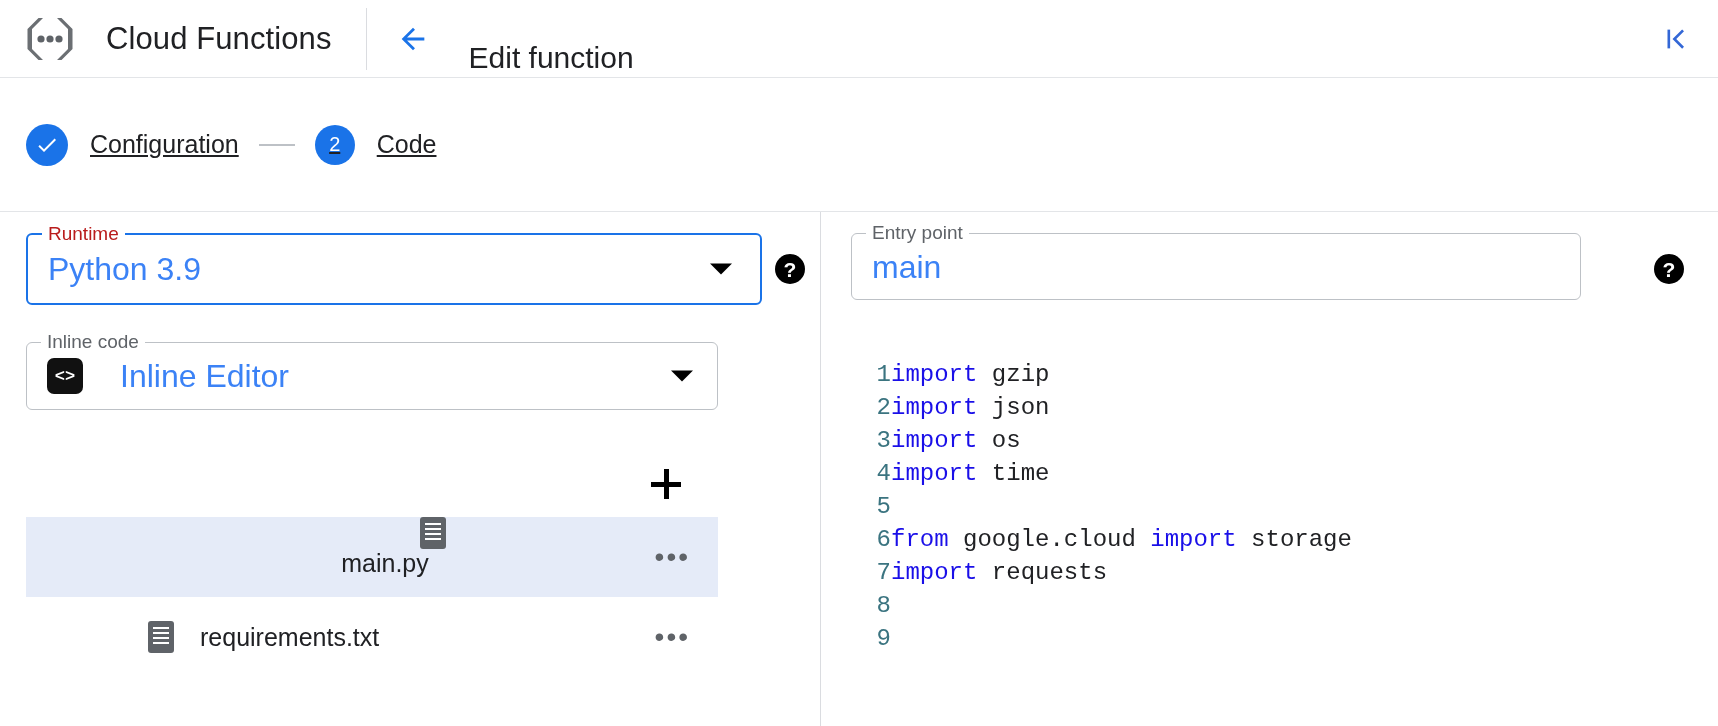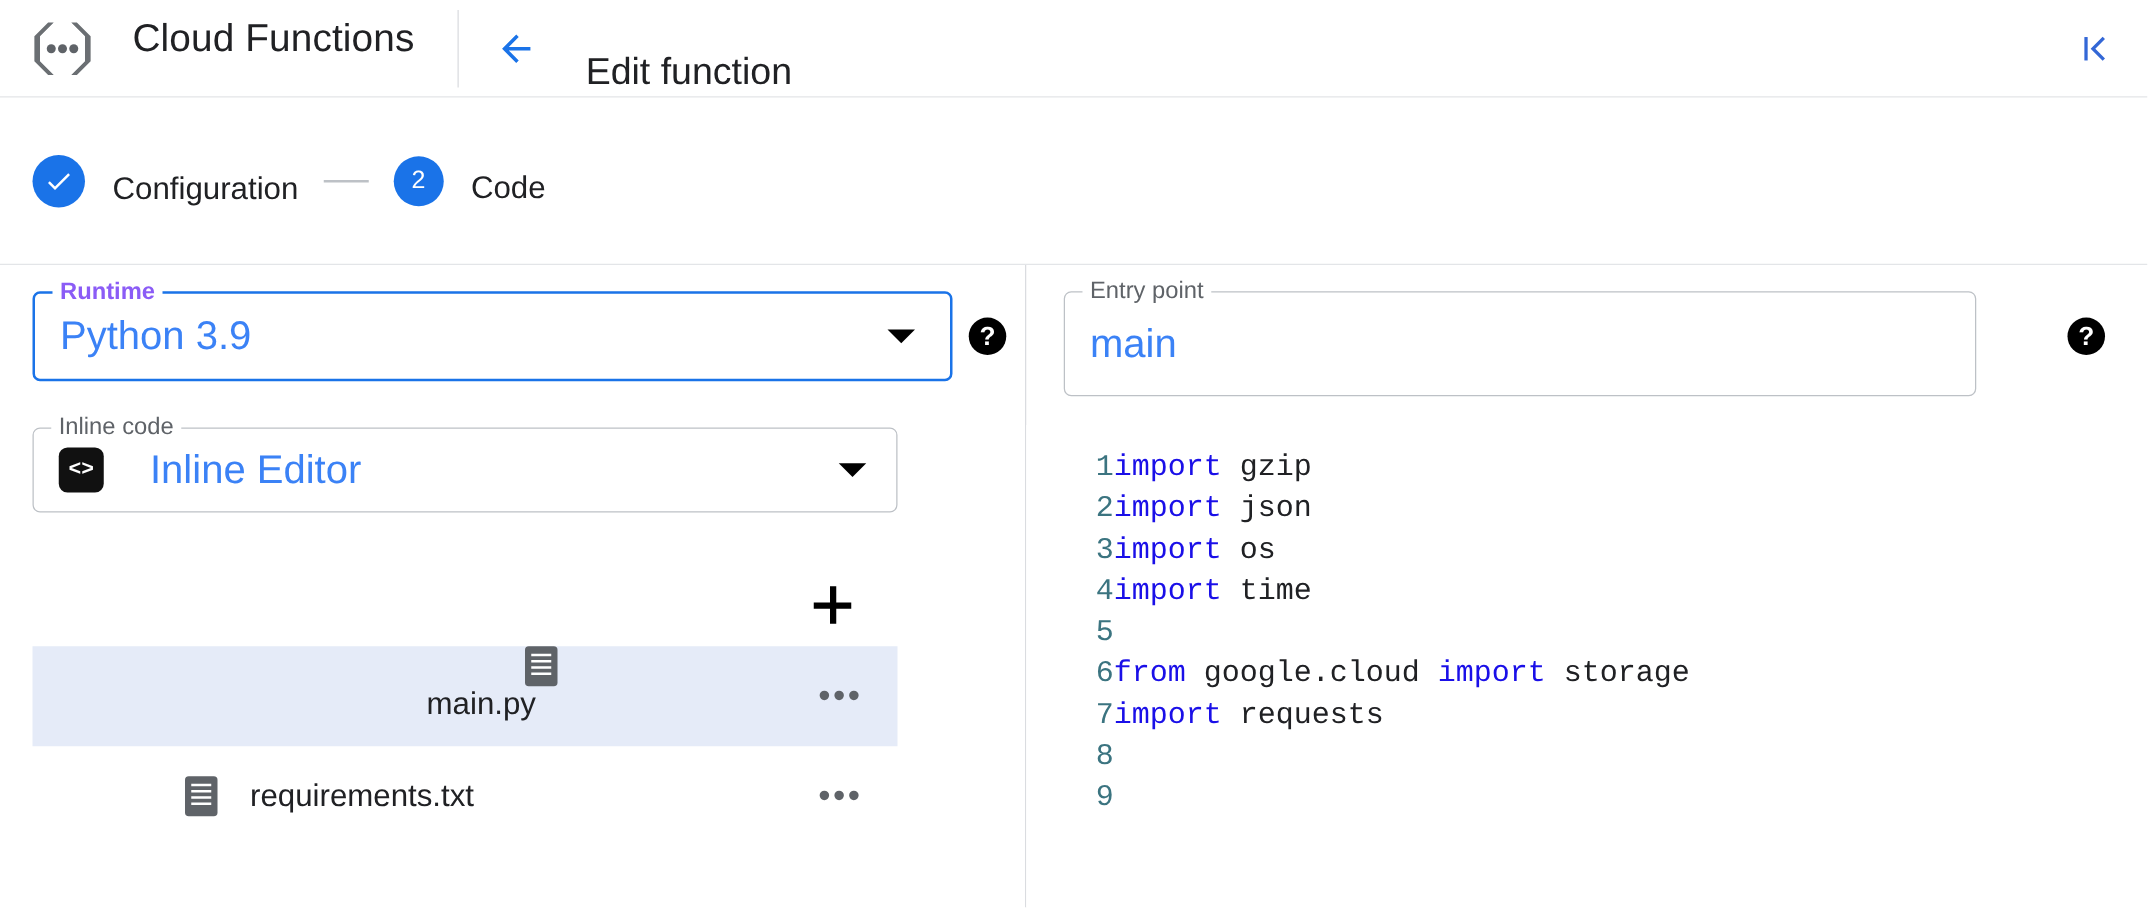--- a/index.html
+++ b/index.html
@@ -13,21 +13,21 @@
 
   
   .appbar {
     height: 78px;
     display: flex;
     align-items: center;
     background: #fff;
     border-bottom: 1px solid #e3e5e8;
     position: relative;
   }
-  .brand { display: flex; padding-left: 24px; }
+  .brand { display: flex; align-items: center; padding-left: 24px; }
   .cf-logo { width: 52px; height: 52px; position: relative; flex: 0 0 auto; }
   .brand-title {
     font-size: 31px;
     font-weight: 400;
     color: #202124;
     margin-left: 30px;
     letter-spacing: 0.1px;
     white-space: nowrap;
   }
   .appbar-sep {
@@ -62,21 +62,21 @@
 
   
   .stepper {
     height: 134px;
     display: flex;
     align-items: center;
     padding-left: 26px;
     border-bottom: 1px solid #e3e5e8;
     background: #fff;
   }
-  .step { display: flex; align-items: flex-end; }
+  .step { display: flex; align-items: center; text-decoration: underline; }
   .step-circle {
     width: 42px; height: 42px;
     border-radius: 50%;
     background: #1a73e8;
     display: flex; align-items: center; justify-content: center;
     color: #fff;
     font-size: 19px;
     flex: 0 0 auto;
   }
   .step-label {
@@ -112,21 +112,21 @@
   .field-legend {
     position: absolute;
     top: -12px;
     left: 14px;
     background: #fff;
     padding: 0 6px;
     font-size: 19px;
     color: #5f6368;
     white-space: nowrap;
   }
-  .field.focused .field-legend { color: #8b5cf6; font-weight: 700; }
+  .field.focused .field-legend { color: #b91c1c; font-weight: 400; }
   .field-value {
     font-size: 32px;
     color: #3b82f6;
     position: absolute;
     left: 20px;
     top: 50%;
     transform: translateY(-50%);
     white-space: nowrap;
   }
   .caret-down {
@@ -150,21 +150,21 @@
     display: flex;
     align-items: center;
     justify-content: center;
     line-height: 1;
   }
 
   
   #runtime-field { left: 26px; top: 21px; width: 736px; height: 72px; }
   #runtime-help { left: 775px; top: 42px; }
   
-  #entrypoint-field { left: 30px; top: 21px; width: 730px; height: 84px; }
+  #entrypoint-field { left: 30px; top: 21px; width: 730px; height: 67px; }
   #entrypoint-help { right: 34px; top: 42px; }
 
   
   #source-field { left: 26px; top: 130px; width: 692px; height: 68px; }
   .src-icon {
     position: absolute;
     left: 20px; top: 50%;
     transform: translateY(-50%);
     width: 36px; height: 36px;
     border-radius: 7px;

